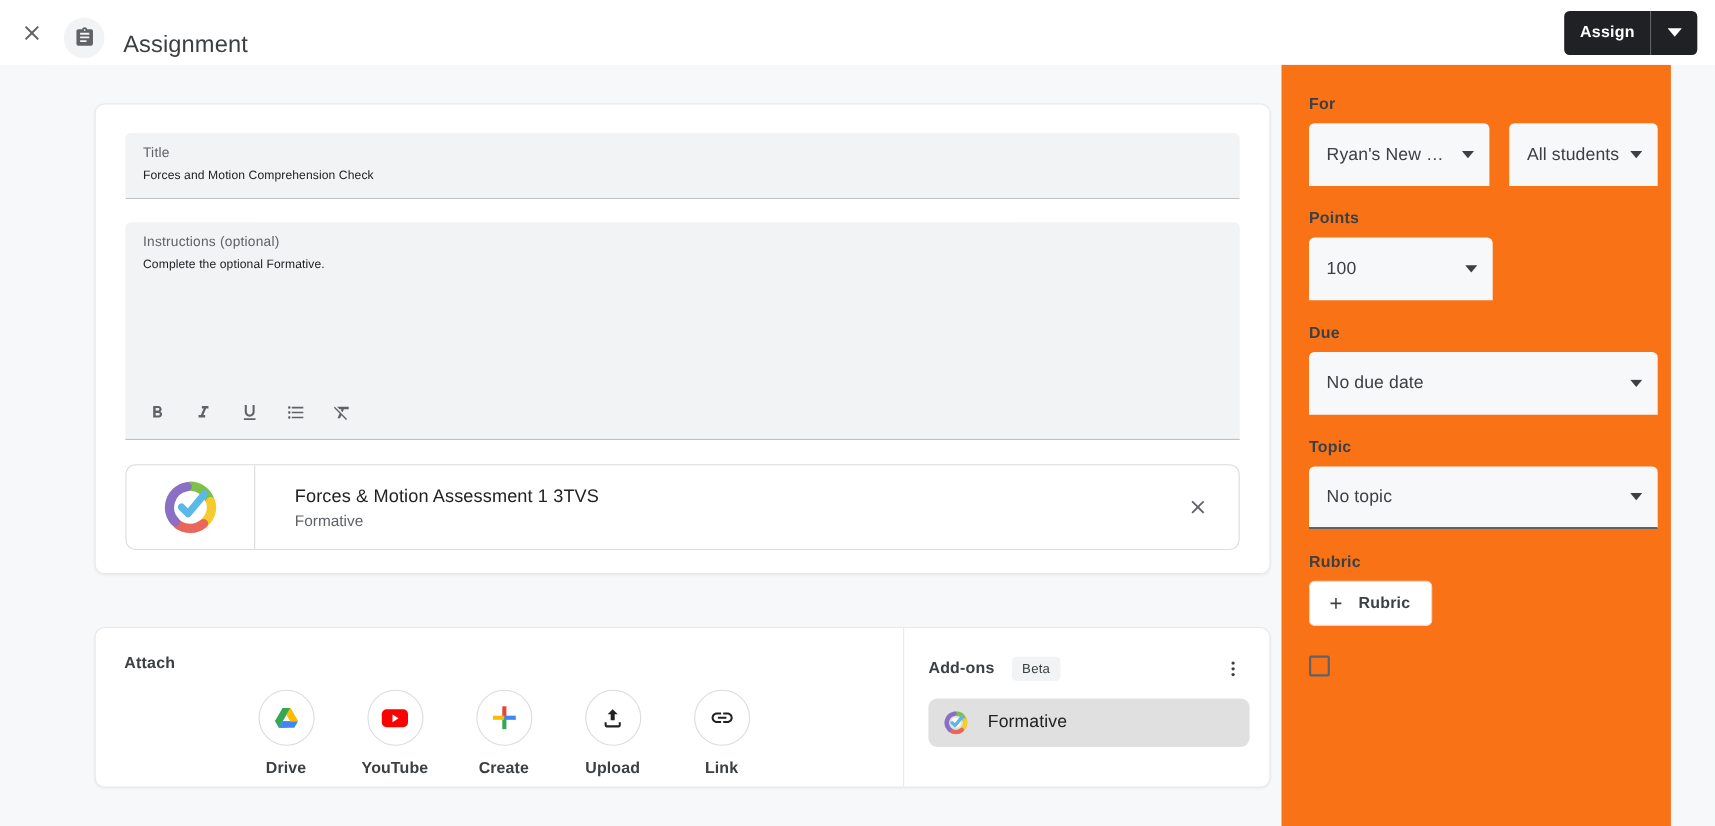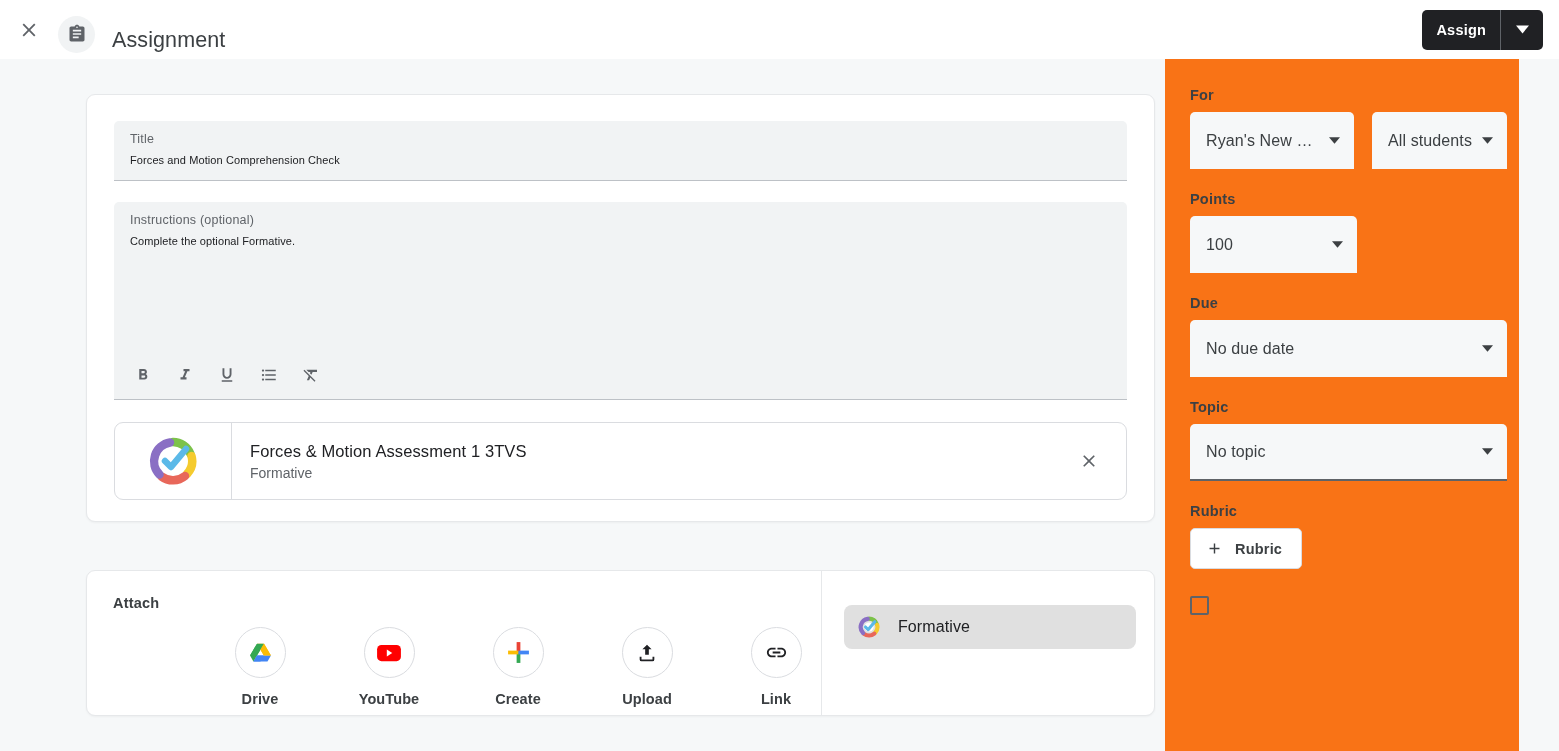--- a/index.html
+++ b/index.html
@@ -112,20 +112,21 @@
     width: 26px; height: 26px; display: flex; align-items: center;
     justify-content: center; cursor: pointer; color: #5f6368;
   }
 
   
   .attach-item {
     margin-top: 22px; height: 78px;
     border: 1px solid #dadce0; border-radius: 9px;
     display: flex; align-items: stretch; overflow: hidden;
     background: #fff;
+    gap: 18px;
   }
   .attach-thumb {
     width: 117px; display: flex; align-items: center; justify-content: center;
     border-right: 1px solid #dadce0;
   }
   .attach-meta { flex: 1; display: flex; flex-direction: column; justify-content: center; padding-left: 18px; }
   .attach-title { font-size: 16.5px; color: #202124; letter-spacing: .1px; }
   .attach-sub { font-size: 14px; color: #5f6368; margin-top: 4px; }
   .attach-x {
     width: 74px; display: flex; align-items: center; justify-content: center;
@@ -134,21 +135,21 @@
 
   
   .card-bottom {
     position: absolute; left: 41px; top: 511px;
     width: 1069px; height: 146px;
     display: flex; overflow: hidden;
   }
   .attach-pane { width: 735px; border-right: 1px solid #e6e8ea; padding: 24px 0 0 26px; position: relative; }
   .pane-title { font-size: 14.5px; font-weight: 700; color: #3c4043; letter-spacing: .2px; }
   .attach-options {
-    display: flex; align-items: flex-start; gap: 73px;
+    display: flex; align-items: flex-start; gap: 43px;
     margin-top: 16px; padding-left: 119px;
   }
   .attach-opt { display: flex; flex-direction: column; align-items: center; cursor: pointer; width: 56px; }
   .opt-circle {
     width: 51px; height: 51px; border-radius: 50%;
     border: 1px solid #dadce0; background: #fff;
     display: flex; align-items: center; justify-content: center;
   }
   .opt-label { margin-top: 13px; font-size: 14.5px; font-weight: 700; color: #3c4043; letter-spacing: .1px; white-space: nowrap; }
 
@@ -360,20 +361,31 @@
                 <path d="M3.9 12c0-1.71 1.39-3.1 3.1-3.1h4V7H7c-2.76 0-5 2.24-5 5s2.24 5 5 5h4v-1.9H7c-1.71 0-3.1-1.39-3.1-3.1zM8 13h8v-2H8v2zm9-6h-4v1.9h4c1.71 0 3.1 1.39 3.1 3.1s-1.39 3.1-3.1 3.1h-4V17h4c2.76 0 5-2.24 5-5s-2.24-5-5-5z" fill="#202124"></path>
               </svg>
             </div>
             <div class="opt-label">Link</div>
           </div>
 
         </div>
       </div>
 
       <div class="addons-pane">
+        <div class="addons-head">
+          <div class="addons-title">Add-ons</div>
+          <div class="beta-pill">Beta</div>
+          <div class="kebab">
+            <svg width="18" height="18" viewBox="0 0 24 24">
+              <circle cx="12" cy="5" r="2" fill="#3c4043"></circle>
+              <circle cx="12" cy="12" r="2" fill="#3c4043"></circle>
+              <circle cx="12" cy="19" r="2" fill="#3c4043"></circle>
+            </svg>
+          </div>
+        </div>
         <div class="addon-row">
           <svg width="22" height="22" viewBox="0 0 100 100">
             <g fill="none" stroke-width="19">
               <path d="M50 12 A38 38 0 0 1 85 36" stroke="#7cc24a" stroke-linecap="round"></path>
               <path d="M87 40 A38 38 0 0 1 78 76" stroke="#f5cb2e" stroke-linecap="round"></path>
               <path d="M74 80 A38 38 0 0 1 27 81" stroke="#e8675a" stroke-linecap="round"></path>
               <path d="M23 77 A38 38 0 0 1 44 13" stroke="#8a6fc4" stroke-linecap="round"></path>
             </g>
             <circle cx="50" cy="50" r="21" fill="#ffffff"></circle>
             <path d="M34 50 L46 62 L76 26" fill="none" stroke="#5bb9e8" stroke-width="14" stroke-linecap="round" stroke-linejoin="round"></path>

